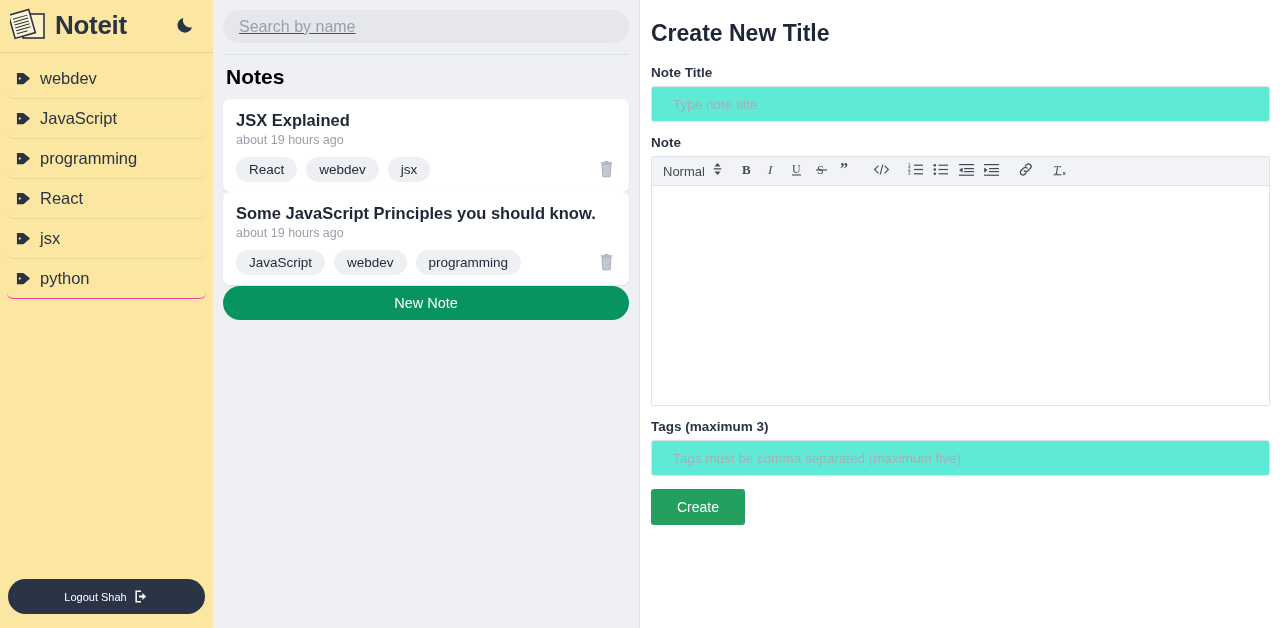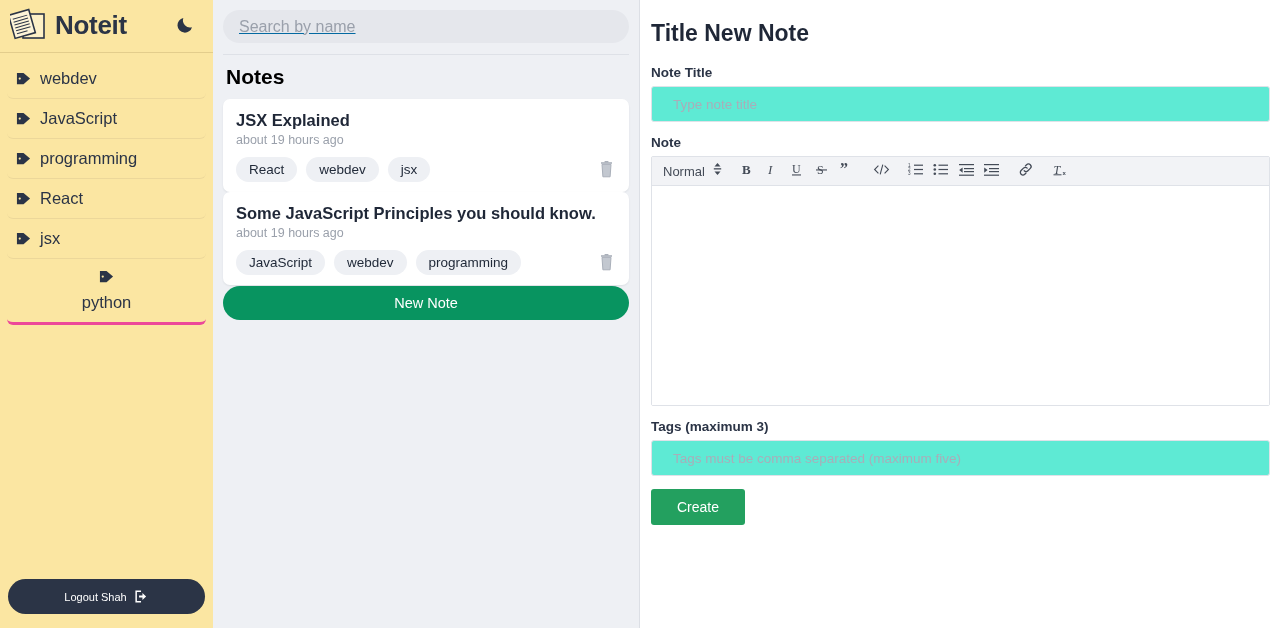--- a/index.html
+++ b/index.html
@@ -38,21 +38,21 @@
   }
   .tag-list { padding: 6px 7px 0 7px; }
   .tag-item {
     display: flex; align-items: center; gap: 9px;
     padding: 10px 9px;
     font-size: 16.5px; color: #2b3446;
     border-bottom: 1px solid #ecd79a;
     border-radius: 6px;
     cursor: pointer;
   }
-  .tag-item:last-child { border-bottom: 3px solid #ec4899; flex-direction: column; }
+  .tag-item:last-child { border-bottom: 1px solid #ec4899; }
   .tag-glyph { width: 15px; height: 15px; display: block; flex: 0 0 auto; }
 
   .logout-wrap { margin-top: auto; padding: 0 8px 14px 8px; }
   .logout-btn {
     width: 100%; height: 35px;
     background: #2b3446; color: #ffffff;
     border: none; border-radius: 18px;
     font-size: 11px; font-family: "Liberation Sans", sans-serif;
     display: flex; align-items: center; justify-content: center; gap: 7px;
     cursor: pointer;
@@ -318,21 +318,21 @@
             </svg>
           </span>
         </button>
       </div>
     </div>
 
     <button class="new-note-btn">New Note</button>
   </section>
 
   <section class="editor-panel">
-    <h1 class="editor-title">Title New Note</h1>
+    <h1 class="editor-title">Create New Title</h1>
 
     <div class="field-block">
       <label class="field-label">Note Title</label>
       <input class="text-input" type="text" placeholder="Type note title" style="">
     </div>
 
     <div class="field-block">
       <label class="field-label">Note</label>
       <div class="quill">
         <div class="ql-toolbar">

